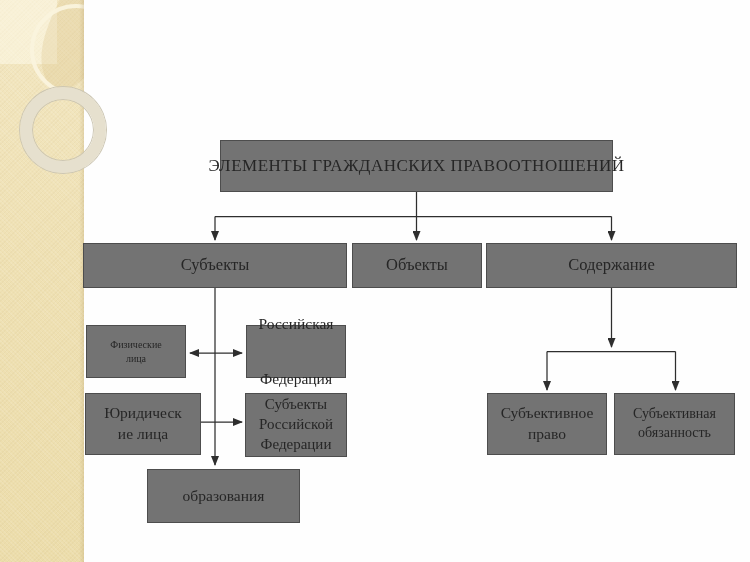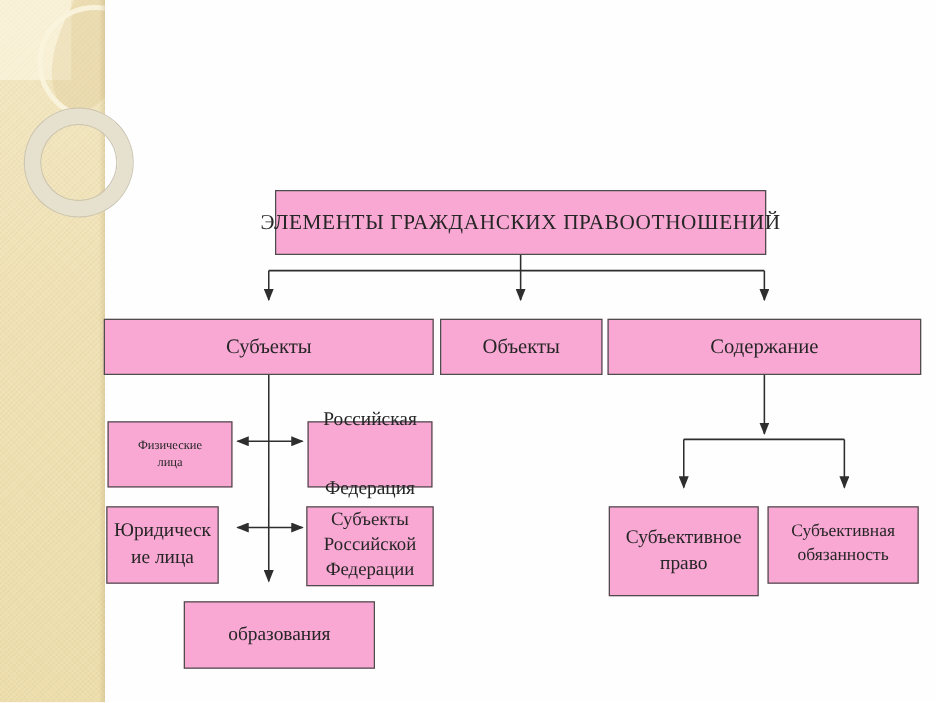--- a/index.html
+++ b/index.html
@@ -53,35 +53,35 @@
     font-size:31px;line-height:1.42;font-weight:400;letter-spacing:.2px;
     color:var(--title-color);text-align:center;
   }
   
   .connectors{position:absolute;left:0;top:0;width:750px;height:562px;z-index:3;}
   .connectors path.ln{stroke:var(--line-color);stroke-width:1.25;fill:none;}
   .connectors marker path{fill:var(--line-color);stroke:none;}
   
   .dbox{
     position:absolute;box-sizing:border-box;z-index:4;
-    border:1px solid var(--box-border-color);background:#f9a8d4;
+    border:1px solid var(--box-border-color);background:#737373;
     display:flex;flex-direction:column;align-items:center;justify-content:center;
-    color:var(--text-color);text-align:center;line-height:1.34;margin-top:12px;
+    color:var(--text-color);text-align:center;line-height:1.34;
   }
   .dbox .bl{display:block;}
   .box-root   {left:220px;top:140px;width:393px;height:52px;font-size:17px;letter-spacing:.5px;white-space:nowrap;overflow:visible;}
   .box-sub    {left:83px; top:243px;width:264px;height:45px;font-size:16.5px;}
   .box-obj    {left:352px;top:243px;width:130px;height:45px;font-size:16.5px;}
   .box-sod    {left:486px;top:243px;width:251px;height:45px;font-size:16.5px;}
   .box-fiz    {left:86px; top:325px;width:100px;height:53px;font-size:10px;}
   .box-rf     {left:246px;top:325px;width:100px;height:53px;font-size:15.5px;gap:34px;}
-  .box-jur    {left:85px; top:393px;width:90px;height:62px;font-size:15.5px;}
+  .box-jur    {left:85px; top:393px;width:116px;height:62px;font-size:15.5px;}
   .box-subrf  {left:245px;top:393px;width:102px;height:64px;font-size:15px;line-height:1.32;}
   .box-mun    {left:147px;top:469px;width:153px;height:54px;font-size:15.5px;}
-  .box-spr    {left:487px;top:393px;width:120px;height:72px;font-size:15.5px;}
+  .box-spr    {left:487px;top:393px;width:120px;height:62px;font-size:15.5px;}
   .box-sob    {left:614px;top:393px;width:121px;height:62px;font-size:14px;}
 </style>
 </head>
 <body>
 
 <div class="slide">
 
   <div class="sidebar">
     <div class="light-rect"></div>
     <div class="leaf"></div>

